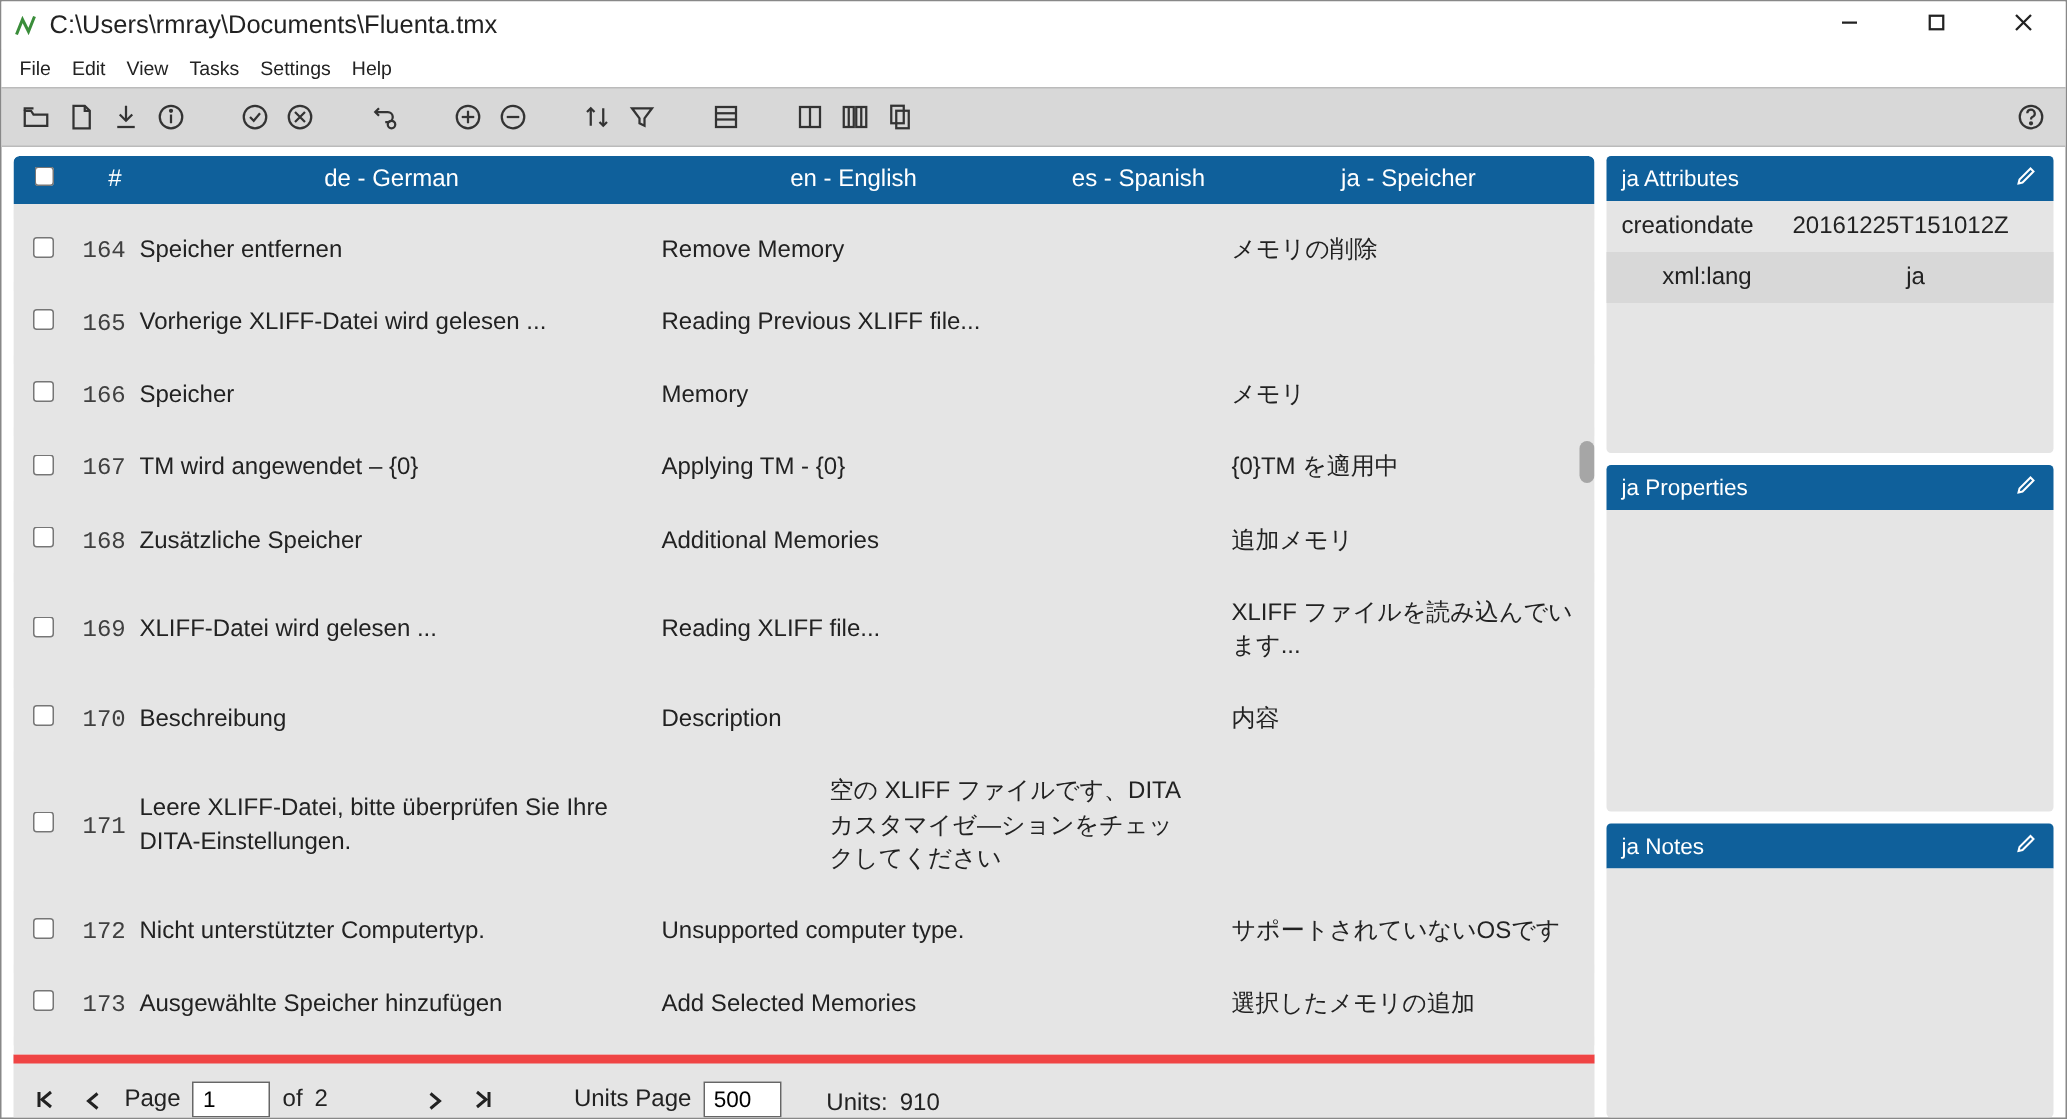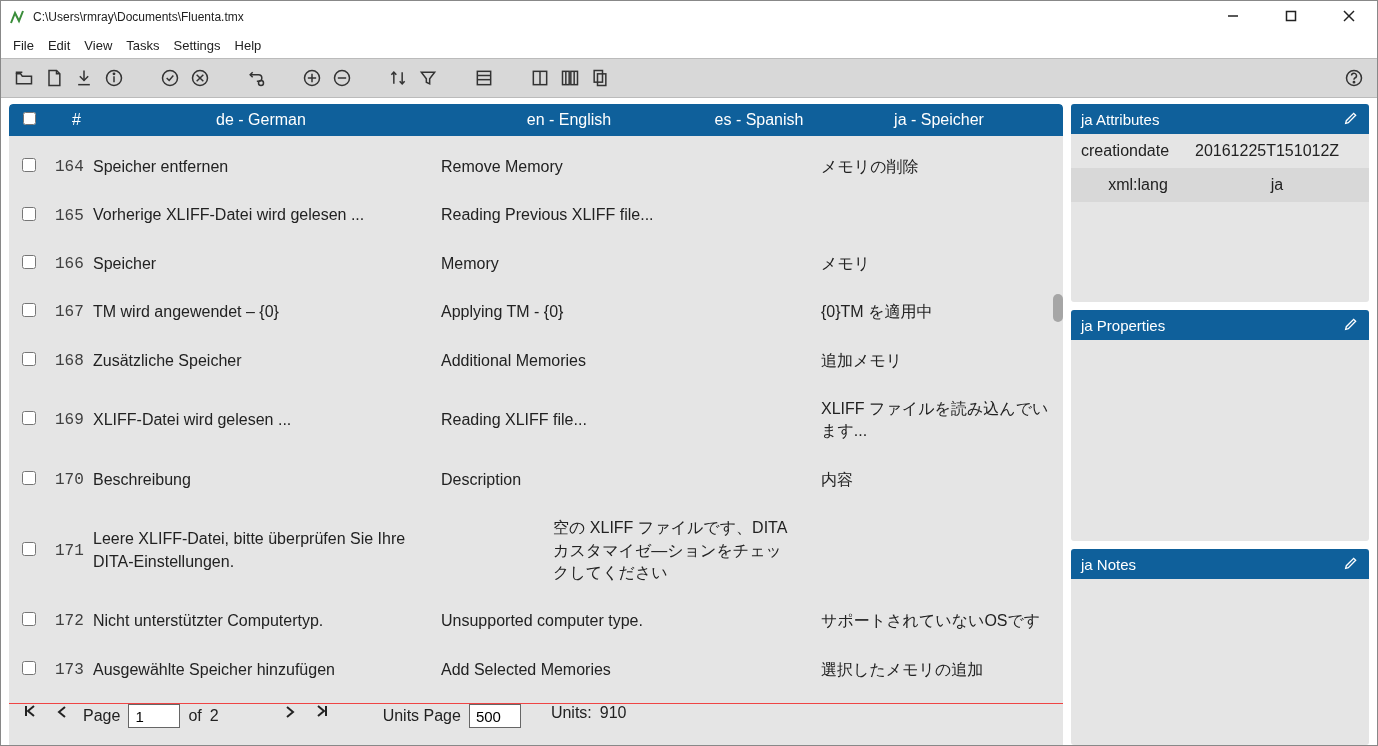--- a/index.html
+++ b/index.html
@@ -1,21 +1,21 @@
 <!DOCTYPE html>
 <html><head>
 <meta charset="utf-8">
 <style>
   * { box-sizing: border-box; margin: 0; padding: 0; }
   html, body { width: 1378px; height: 746px; font-family: "Segoe UI", Arial, sans-serif; font-size: 15px; color: #222; background: #fff; overflow: hidden; }
   .window { width: 1378px; height: 746px; display: flex; flex-direction: column; background: #fff; position: relative; border: 1px solid #888; box-shadow: 0 4px 10px rgba(0,0,0,0.3); }
   
   .titlebar { height: 32px; display: flex; align-items: center; padding: 0 8px; background: #fff; }
   .titlebar .app-icon { width: 16px; height: 16px; margin-right: 8px; display:flex; align-items:center; justify-content:center; }
-  .titlebar .title { font-size: 12px; flex: 0 0 auto; }
+  .titlebar .title { font-size: 17px; flex: 0 0 auto; }
   .titlebar .spacer { flex: 1; }
   .winctrl { display:flex; gap: 26px; padding-right: 4px; }
   .winctrl span { width: 32px; text-align:center; font-size: 16px; cursor: default; }
   
   .menubar { height: 25px; display: flex; align-items: center; gap: 14px; padding: 0 12px; background: #fff; font-size: 13px; }
   .menubar span { cursor: default; }
   
   .toolbar { height: 40px; display: flex; align-items: center; gap: 6px; padding: 0 10px; background: #d8d8d8; border-top: 1px solid #bbb; border-bottom: 1px solid #bbb; }
   .tb-group { display:flex; align-items:center; gap: 4px; }
   .tb-sep { width: 18px; }
@@ -53,21 +53,21 @@
   .panel-header .edit-ic svg { width:16px; height:16px; stroke:#fff; fill:none; stroke-width:2; }
   .panel-body { background:#e5e5e5; flex:1; border-radius:0 0 3px 3px;}
   .attr-row { display:flex; padding: 8px 10px; font-size:16px; }
   .attr-row.alt { background:#d8d8d8;text-align:center; }
   .attr-key { width: 114px; }
   .attr-val { flex:1; }
   .panel1 { height: 198px; display:flex; flex-direction:column; }
   .panel2 { flex:1; display:flex; flex-direction:column; min-height:150px; }
   .panel3 { height: 196px; display:flex; flex-direction:column; }
   
-  .paginator { height: 42px; display:flex; align-items:flex-start; gap: 10px; padding: 0 10px; background:#e5e5e5; font-size:16px; border-top:1px solid #ef4444;}
+  .paginator { height: 42px; display:flex; align-items:flex-end; gap: 10px; padding: 0 10px; background:#e5e5e5; font-size:16px; border-top:6px solid #ef4444;}
   .paginator .nav { width: 22px; text-align:center; cursor:pointer; }
   .paginator input { width: 52px; height: 24px; border: 1px solid #666; padding: 0 6px; font-size:15px; }
   .paginator .group { display:flex; align-items:center; gap:8px; }
   .paginator .seg { margin-left: 40px; display:flex; align-items:center; gap:8px;}
   input[type=checkbox] { cursor:pointer; }
 </style>
 </head>
 <body>
 
 <div class="window">

